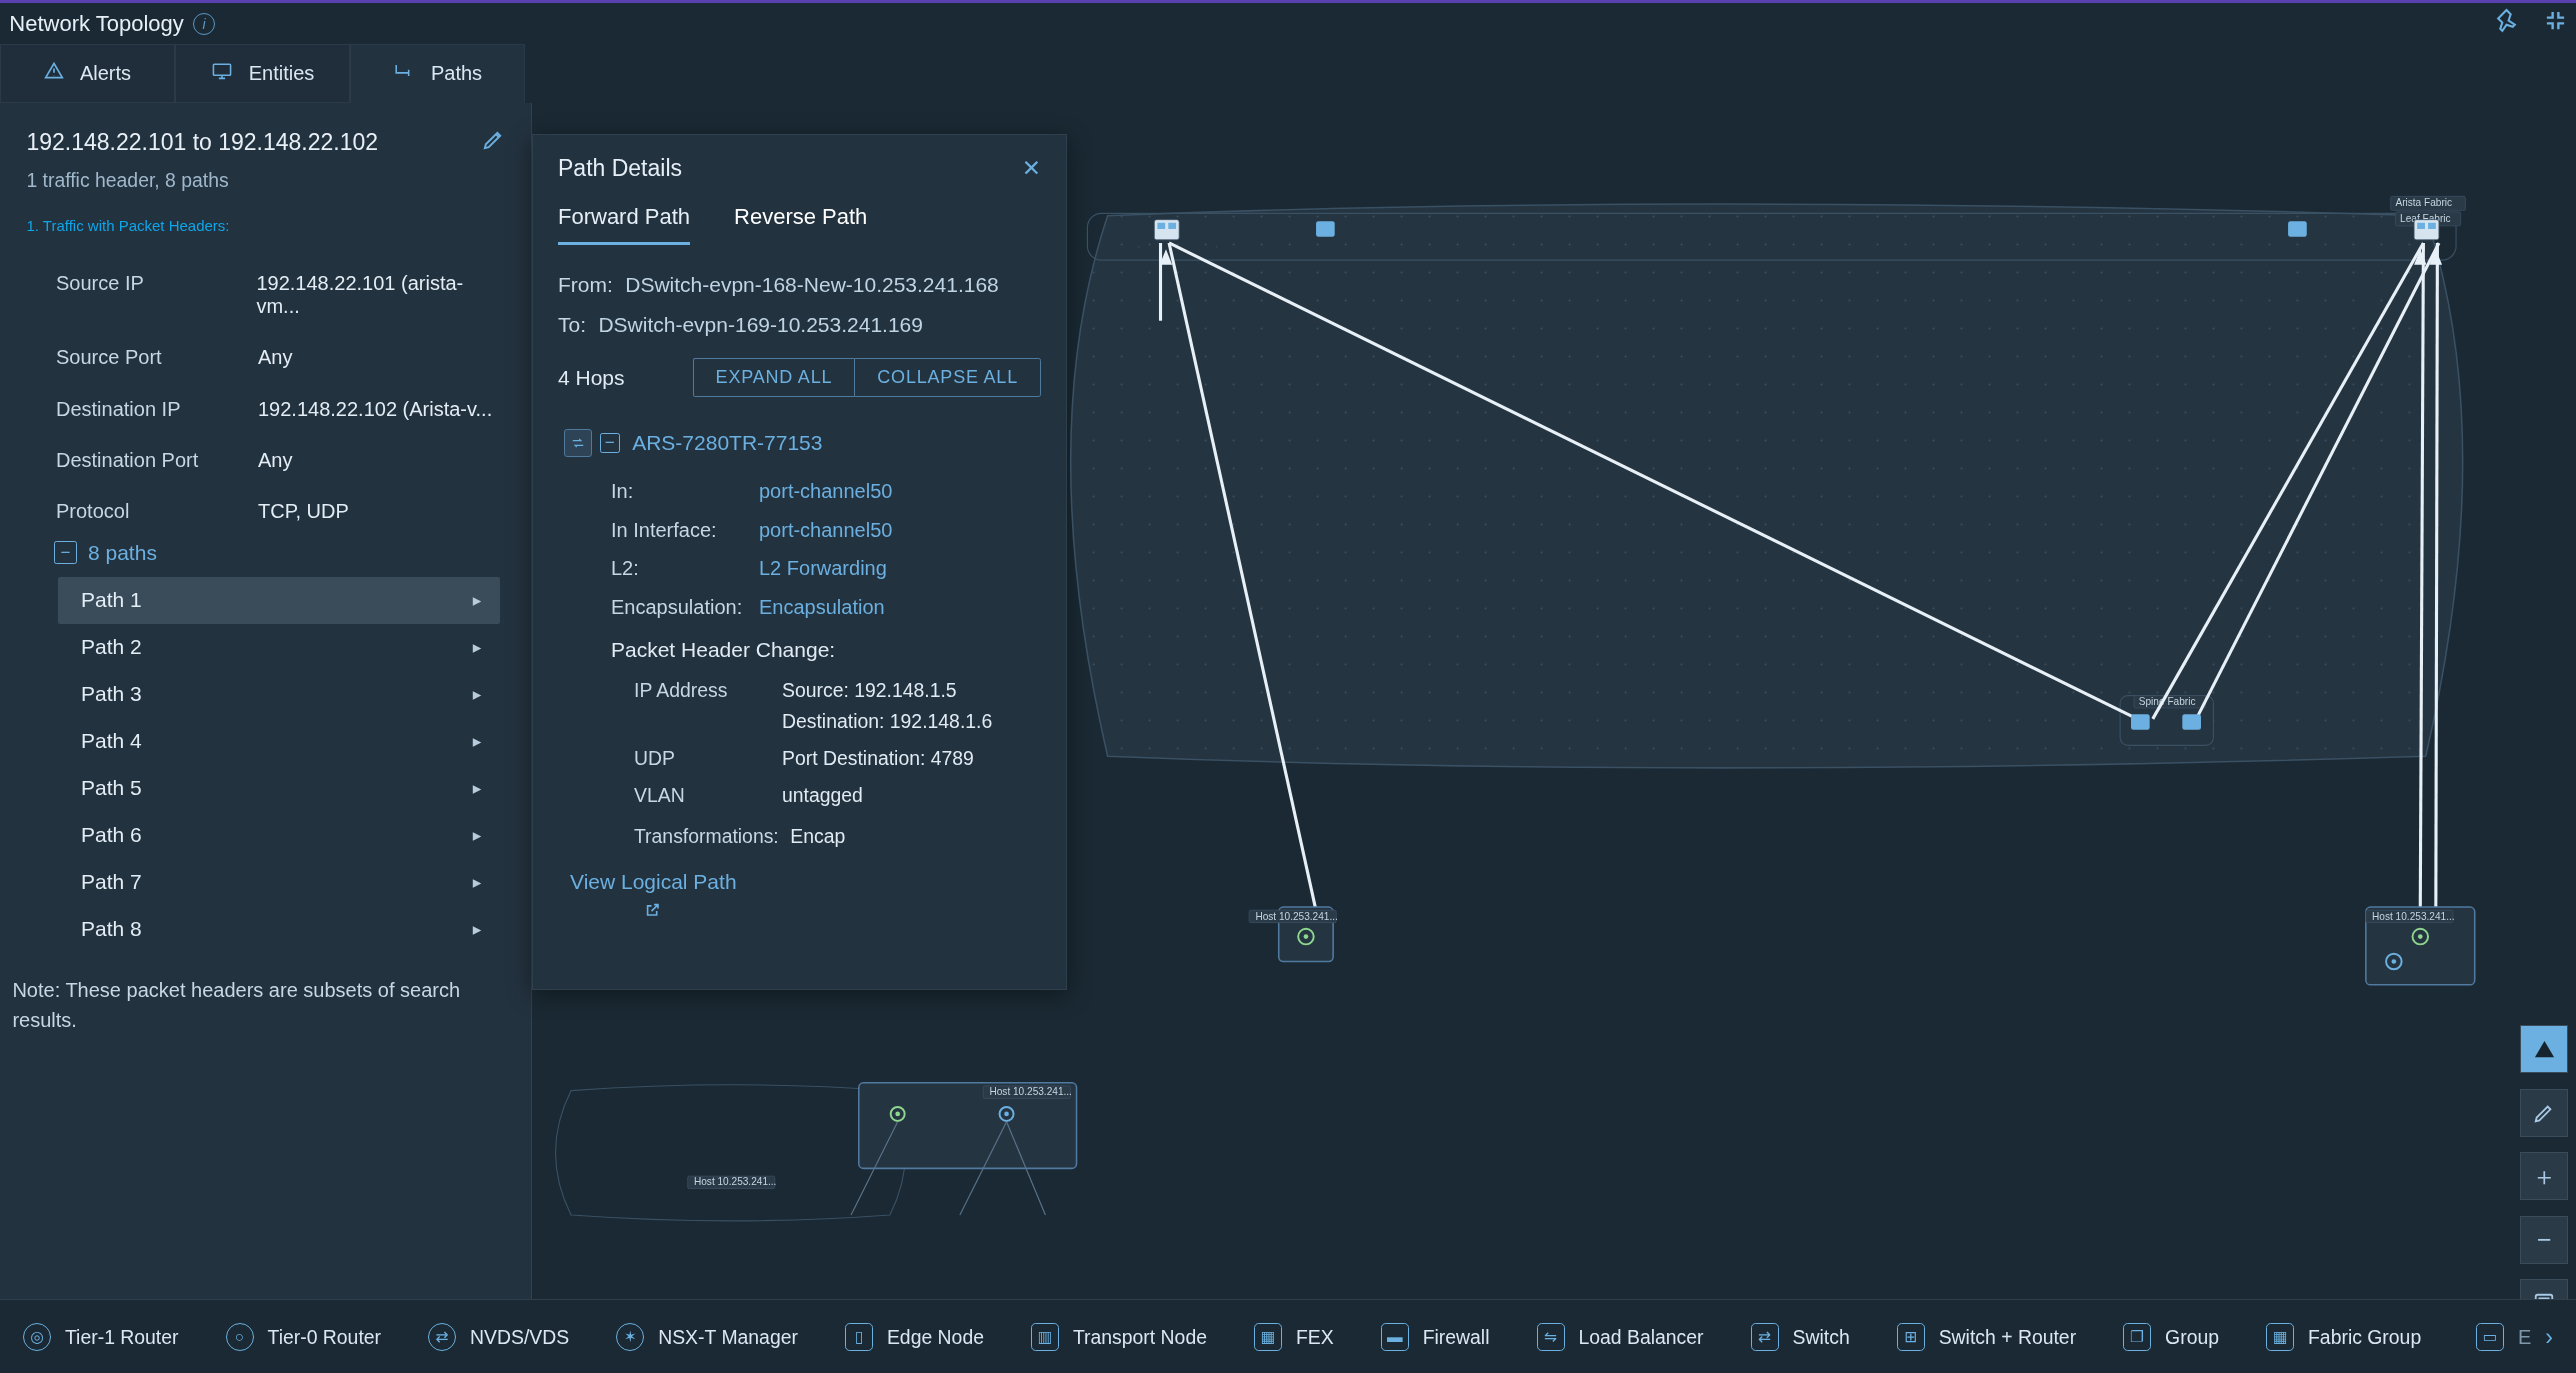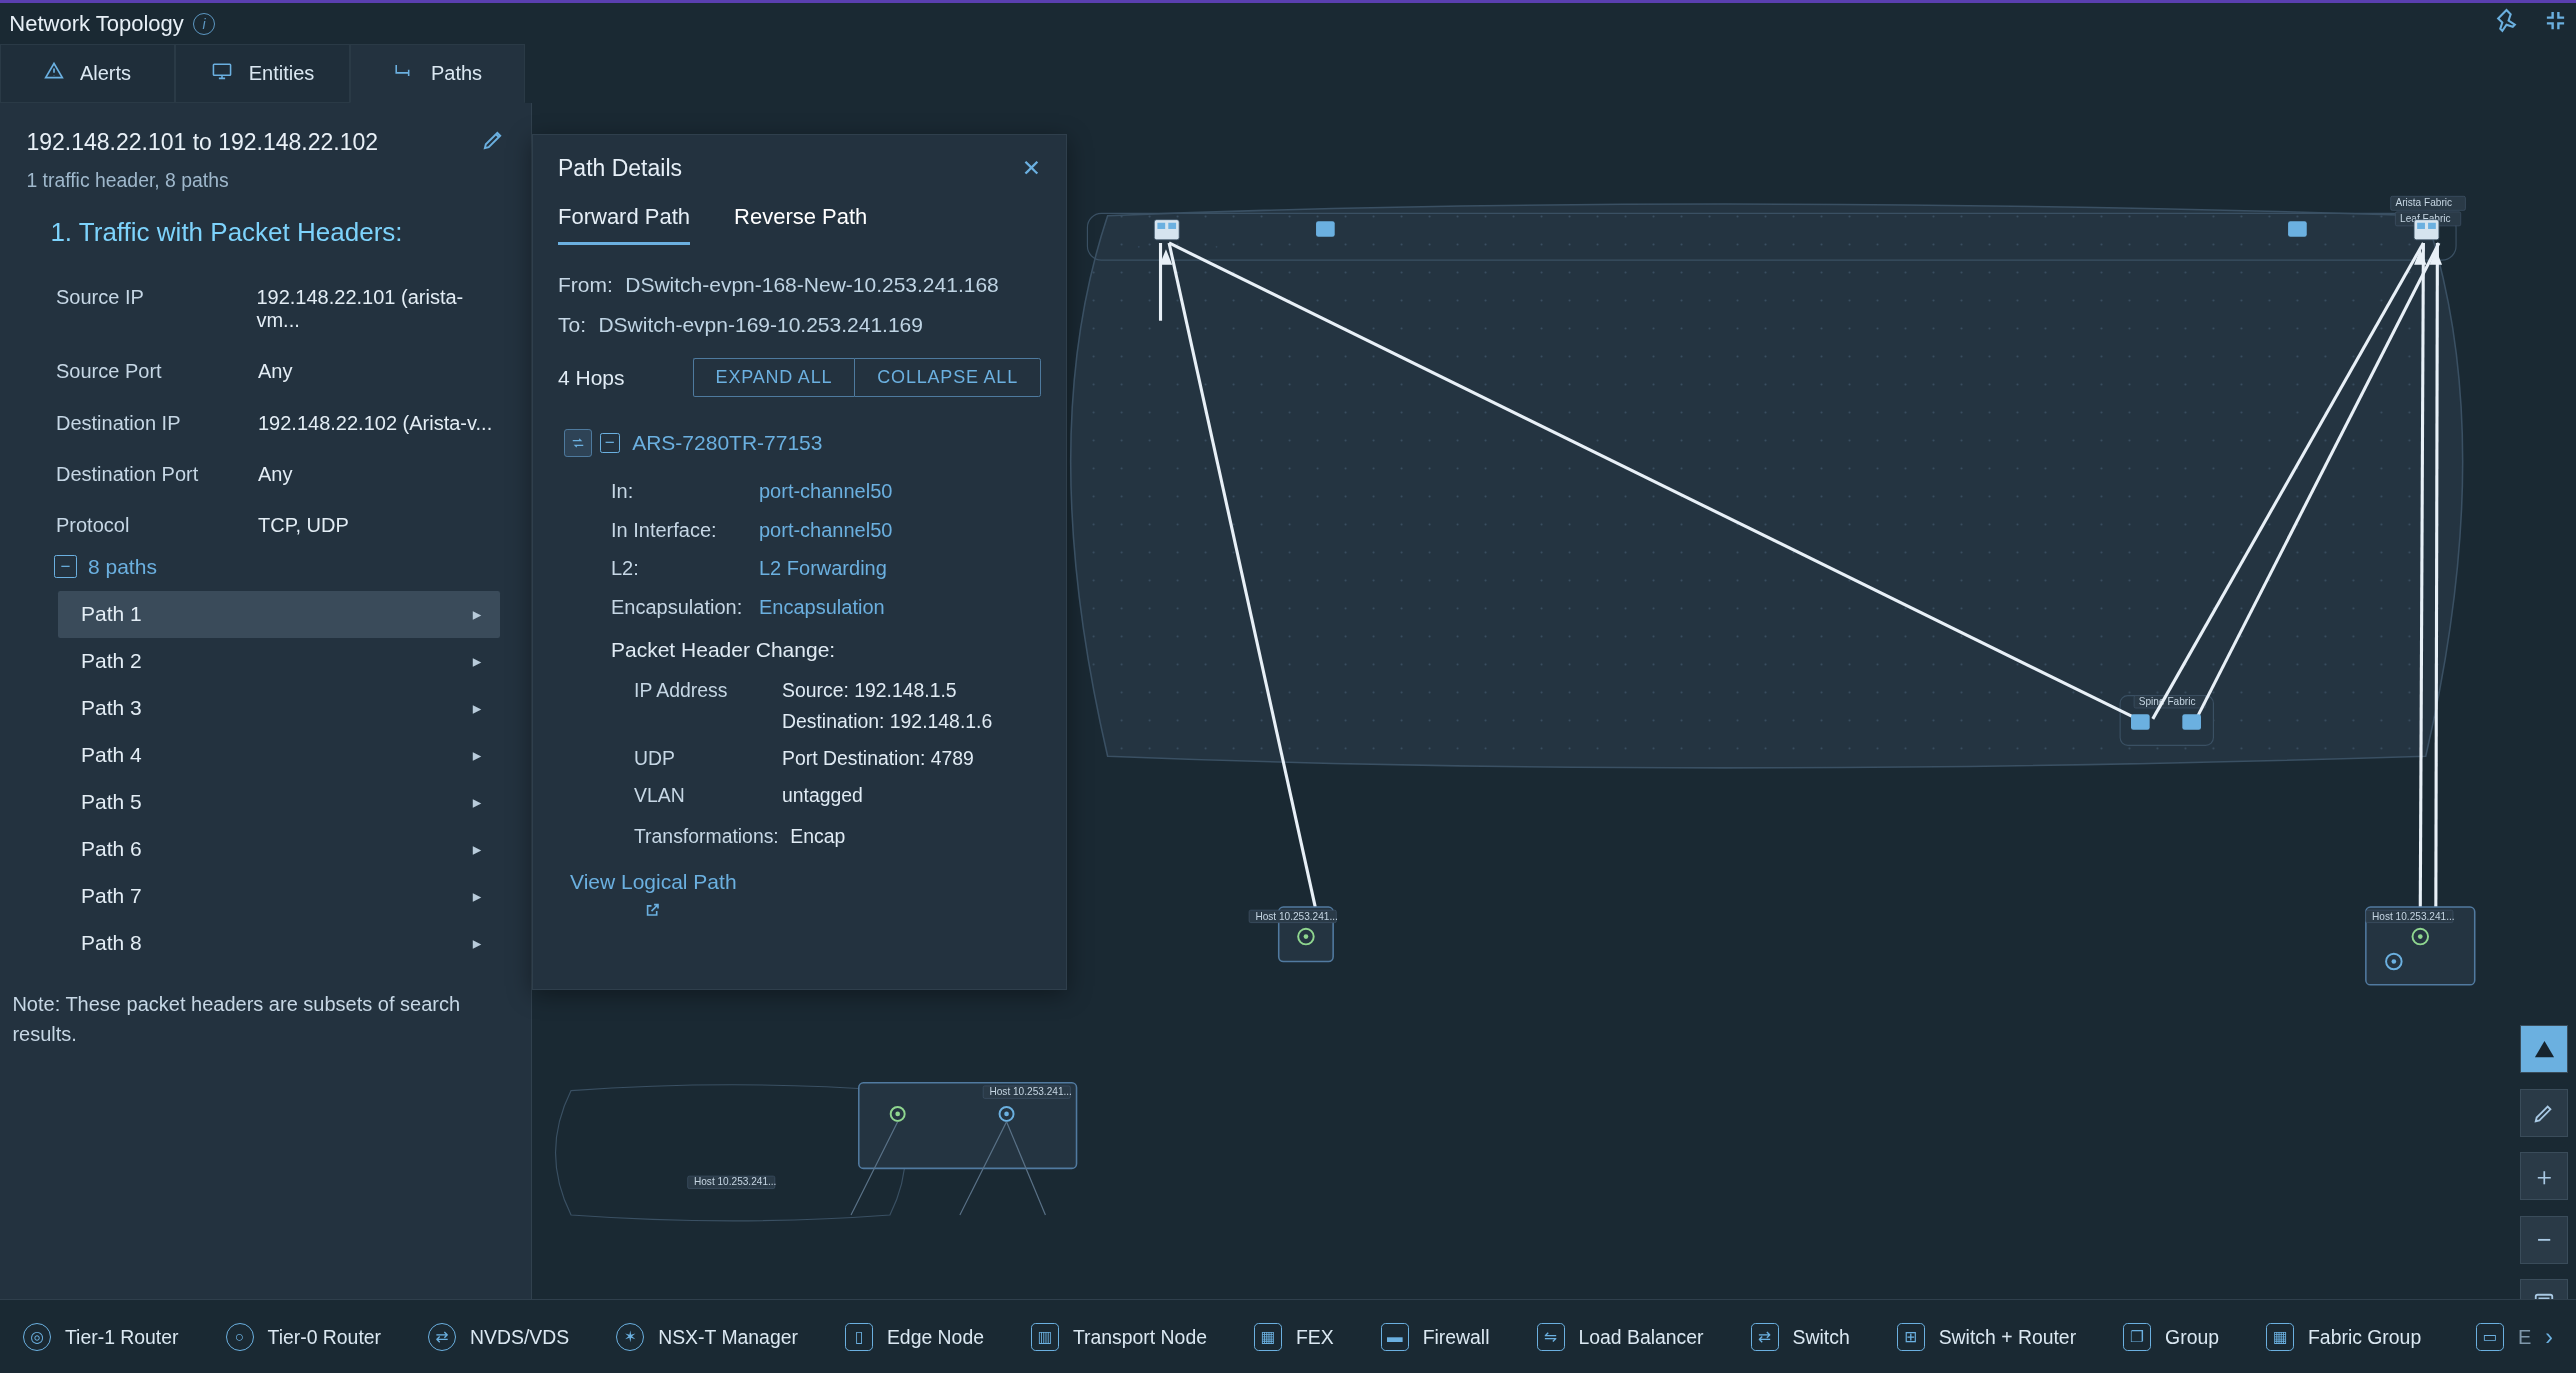--- a/index.html
+++ b/index.html
@@ -65,21 +65,21 @@
 }
 .lp-header {
   padding: 25px 26.4px 12.4px;
   display: flex; justify-content: space-between; align-items: center;
 }
 .lp-title { color: #e8f0f7; font-size: 23px; font-weight: 500; }
 .pencil-icon { color: #6bb0e0; font-size: 25px; transform: rotate(0deg); cursor: pointer; }
 .lp-sub { padding: 0 26.4px 17px; color: #9fb8cc; font-size: 19.4px; }
 .lp-section-title {
   padding: 7.8px 26.4px 9.3px;
-  color: #7dd3fc; font-size: 26px; margin-left: 24px;
+  color: #0ea5e9; font-size: 15px;
 }
 .kv-table { padding: 6.2px 26.4px 0 56px; }
 .kv-row { display: flex; padding: 6.2px 0; font-size: 20px; margin-top: 16px; }
 .kv-key { width: 202px; color: #c6d7e5; }
 .kv-val { color: #e3edf5; }
 .paths-toggle {
   display: flex; align-items: center; gap: 11px;
   padding: 11px 26.4px 9.3px 54px;
 }
 .minus-box {

